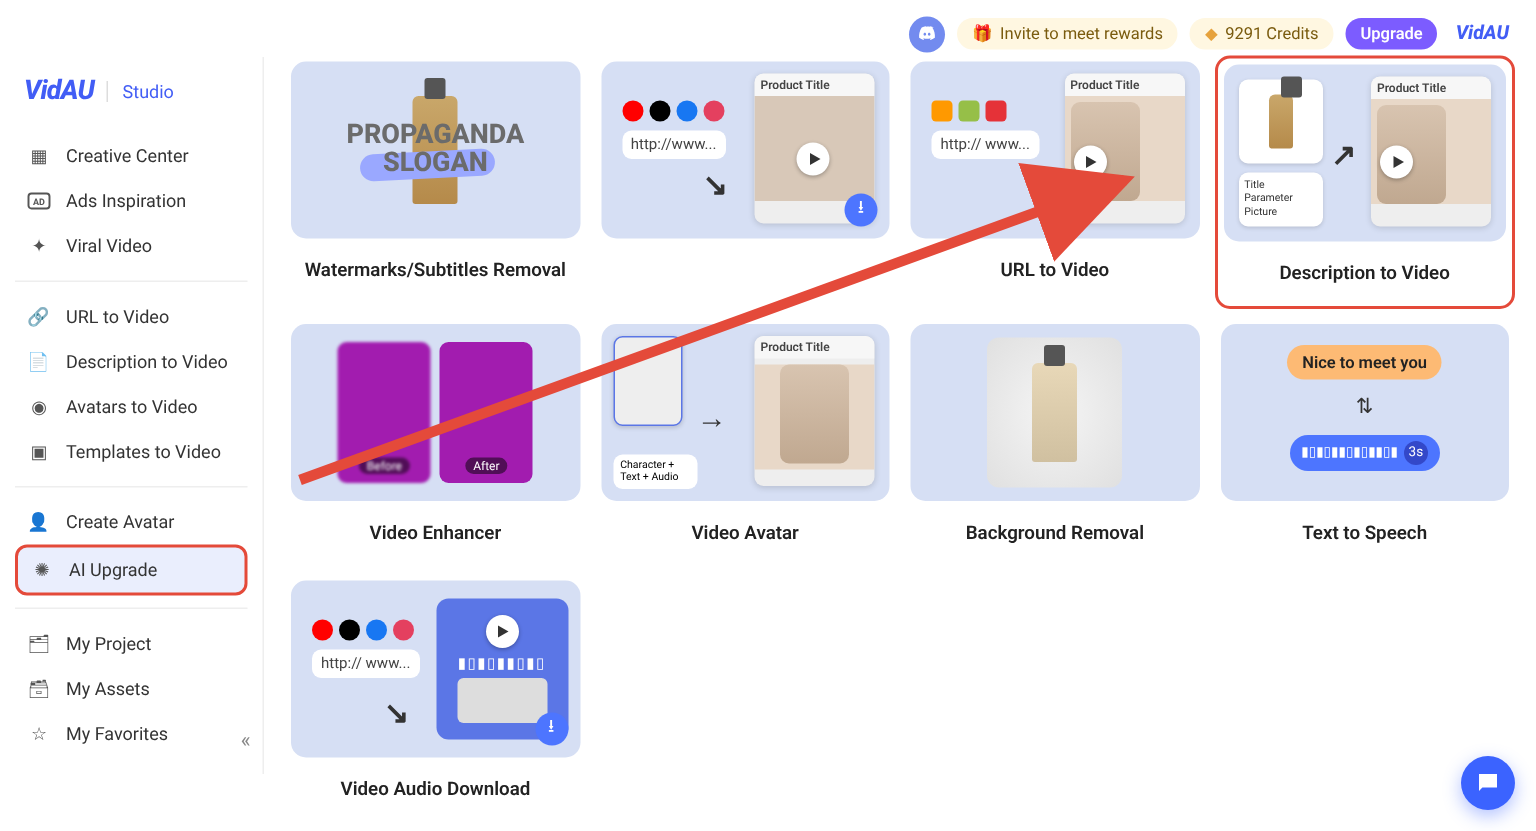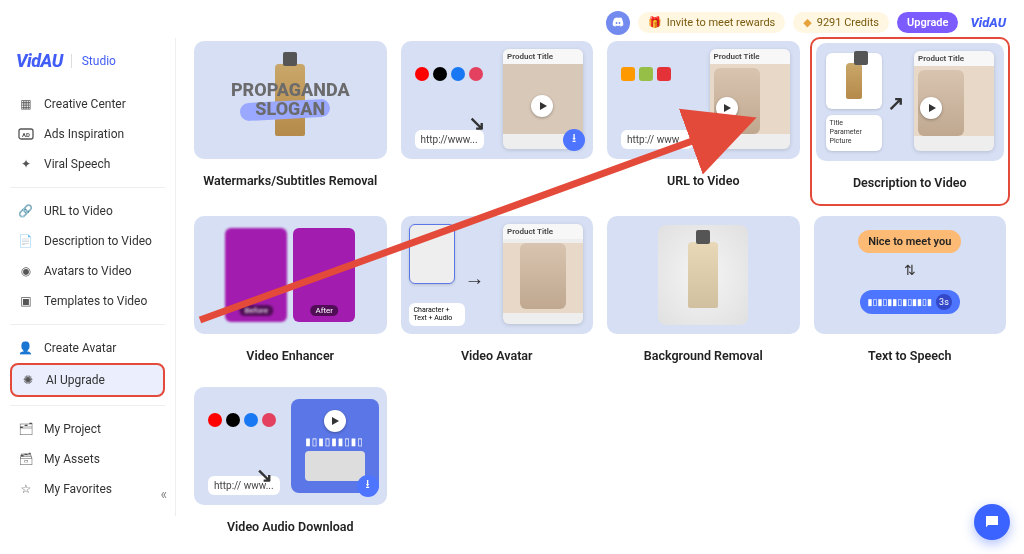--- a/index.html
+++ b/index.html
@@ -25,21 +25,21 @@
 .grid { display: grid; grid-template-columns: repeat(4, 1fr); gap: 14px; }
 .card { display: flex; flex-direction: column; cursor: pointer; }
 .card.highlight { border: 2px solid #E44A3A; border-radius: 10px; padding: 4px; margin: -4px; }
 .thumb { background: #D6DFF4; border-radius: 10px; height: 118px; position: relative; overflow: hidden; display: flex; align-items: center; justify-content: center; }
 .card-title { text-align: center; font-size: 12.5px; font-weight: 600; color: #222; padding: 14px 4px 10px; }
 
 .bottle { width: 30px; height: 72px; background: linear-gradient(#c9a76a,#b58a4a); border-radius: 4px 4px 2px 2px; position: relative; }
 .bottle::before { content:""; position:absolute; top:-12px; left:8px; width:14px; height:14px; background:#555; border-radius:2px; }
 .propaganda { position:absolute; color:#6b6b6b; font-weight:800; font-size:18px; text-align:center; line-height:1.05; }
 .scribble { position:absolute; width:90px; height:18px; background:#9aa8ff; border-radius:10px; bottom:40px; left:46px; transform: rotate(-3deg); }
-.url-box { background:#fff; border-radius:6px; padding:4px 6px; font-size:10px; color:#444; display:flex; align-items:center; gap:4px;margin-top:43px; }
+.url-box { background:#fff; border-radius:6px; padding:4px 6px; font-size:10px; color:#444; display:flex; align-items:center; gap:4px; }
 .cluster { position:absolute; left:14px; top:26px; display:flex; flex-direction:column; gap:6px; }
 .icons-row { display:flex; gap:4px; }
 .mini-icon { width:14px; height:14px; border-radius:50%; }
 .panel { position:absolute; right:10px; top:8px; width:80px; height:100px; background:#eee; border-radius:6px; box-shadow:0 1px 4px rgba(0,0,0,.15); overflow:hidden; }
 .panel .pt { font-size:8px; font-weight:600; color:#444; padding:3px 4px; background:#f7f7f7; }
 .play { position:absolute; width:22px; height:22px; background:#fff; border-radius:50%; display:flex; align-items:center; justify-content:center; box-shadow:0 1px 3px rgba(0,0,0,.3); }
 .play::after { content:""; border-left:7px solid #333; border-top:4px solid transparent; border-bottom:4px solid transparent; margin-left:2px; }
 .dlbtn { position:absolute; right:8px; bottom:8px; width:22px; height:22px; background:#4d75ff; border-radius:50%; color:#fff; display:flex; align-items:center; justify-content:center; font-size:12px; }
 .arrow-curve { position:absolute; font-size:20px; color:#333; font-weight:700; }
 .mini-card { position:absolute; background:#fff; border-radius:6px; padding:4px; font-size:7px; color:#333; box-shadow:0 1px 3px rgba(0,0,0,.15); }
@@ -75,21 +75,21 @@
         <span class="icon">
           <svg width="16" height="16" viewBox="0 0 16 16">
             <rect x="1" y="3" width="14" height="10" rx="2" fill="none" stroke="currentColor" stroke-width="1.3"></rect>
             <text x="8" y="10.5" font-size="6" text-anchor="middle" fill="currentColor" font-weight="700">AD</text>
           </svg>
         </span>
         <span>Ads Inspiration</span>
       </div>
     <div class="nav-item">
         <span class="icon">✦</span>
-        <span>Viral Speech</span>
+        <span>Viral Video</span>
       </div>
     <div class="nav-divider"></div>
 
     <div class="nav-item">
         <span class="icon">🔗</span>
         <span>URL to Video</span>
       </div>
     <div class="nav-item">
         <span class="icon">📄</span>
         <span>Description to Video</span>

